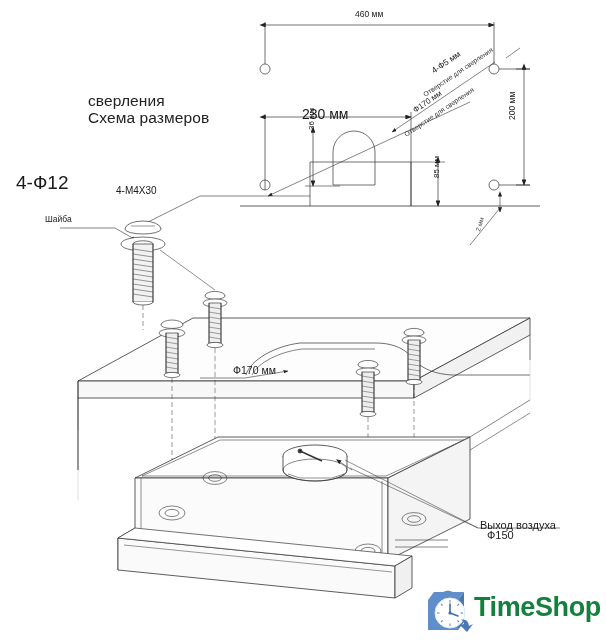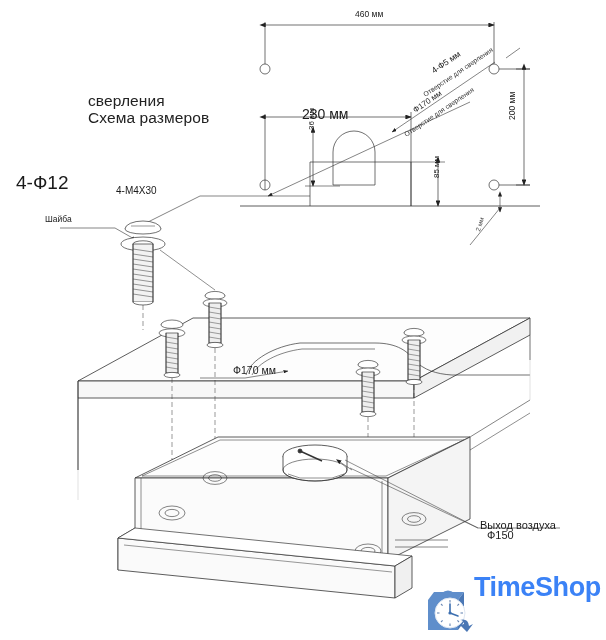--- a/index.html
+++ b/index.html
@@ -20,22 +20,22 @@
   #lbl-230{left:302px;top:107px;font-size:14px;}
   #lbl-200{left:508px;top:120px;font-size:8.5px;transform:rotate(-90deg);transform-origin:left top;}
   #lbl-36{left:308px;top:130px;font-size:8px;transform:rotate(-90deg);transform-origin:left top;}
   #lbl-85{left:433px;top:178px;font-size:8px;transform:rotate(-90deg);transform-origin:left top;}
   #lbl-2mm{left:474px;top:230px;font-size:6.5px;transform:rotate(-72deg);transform-origin:left top;color:#444;}
   #lbl-d1{left:430px;top:68px;font-size:8.5px;transform:rotate(-34deg);transform-origin:left top;}
   #lbl-d1b{left:422px;top:92px;font-size:6.8px;transform:rotate(-34deg);transform-origin:left top;color:#333;}
   #lbl-d2{left:412px;top:108px;font-size:8px;transform:rotate(-34deg);transform-origin:left top;}
   #lbl-d2b{left:403px;top:132px;font-size:6.8px;transform:rotate(-34deg);transform-origin:left top;color:#333;}
   #logo{position:absolute;left:420px;top:586px;width:180px;height:48px;}
-  #logo-text{position:absolute;left:474px;top:572px;font-size:27px;font-weight:bold;
-             color:#3b82f6;letter-spacing:-.4px;}
+  #logo-text{position:absolute;left:474px;top:592px;font-size:27px;font-weight:bold;
+             color:#15803d;letter-spacing:-.4px;}
 </style>
 </head>
 <body>
 
 <div id="stage">
 
 <svg width="606" height="640" viewBox="0 0 606 640">
   <defs>
     <marker id="ar" markerWidth="9" markerHeight="7" refX="8" refY="3.5" orient="auto">
       <path d="M0,0 L9,3.5 L0,7 z" fill="#222"></path>

